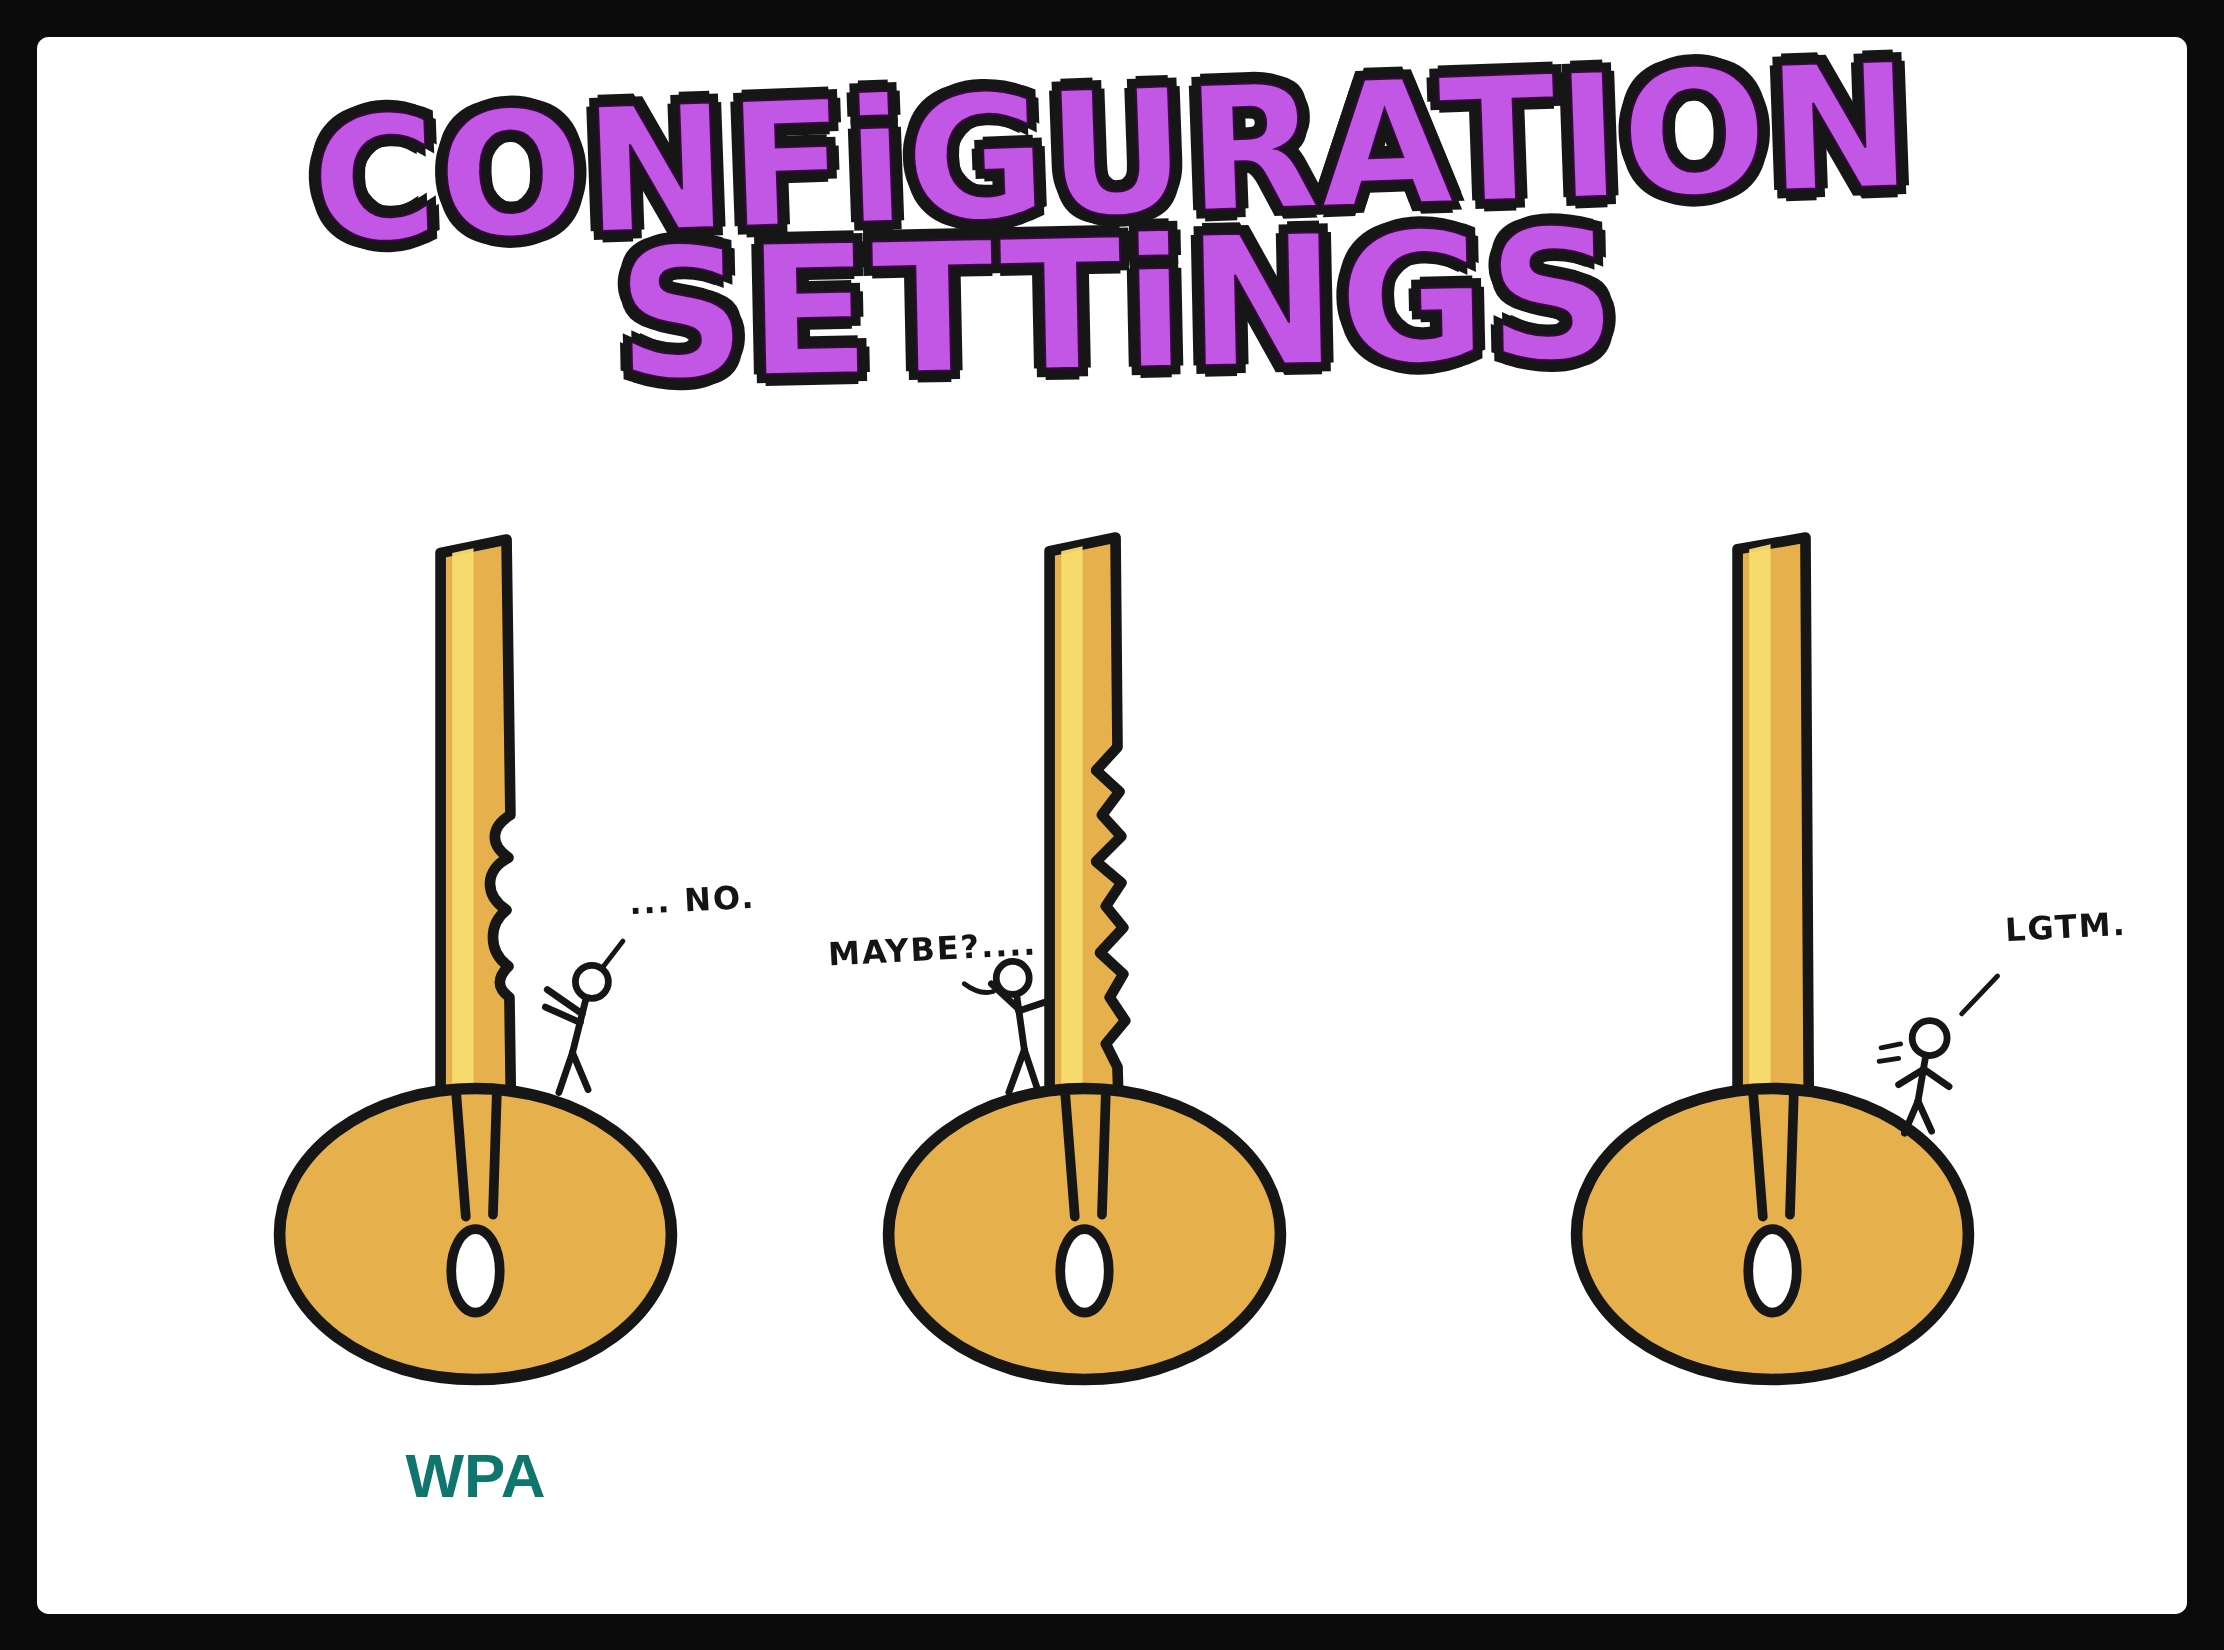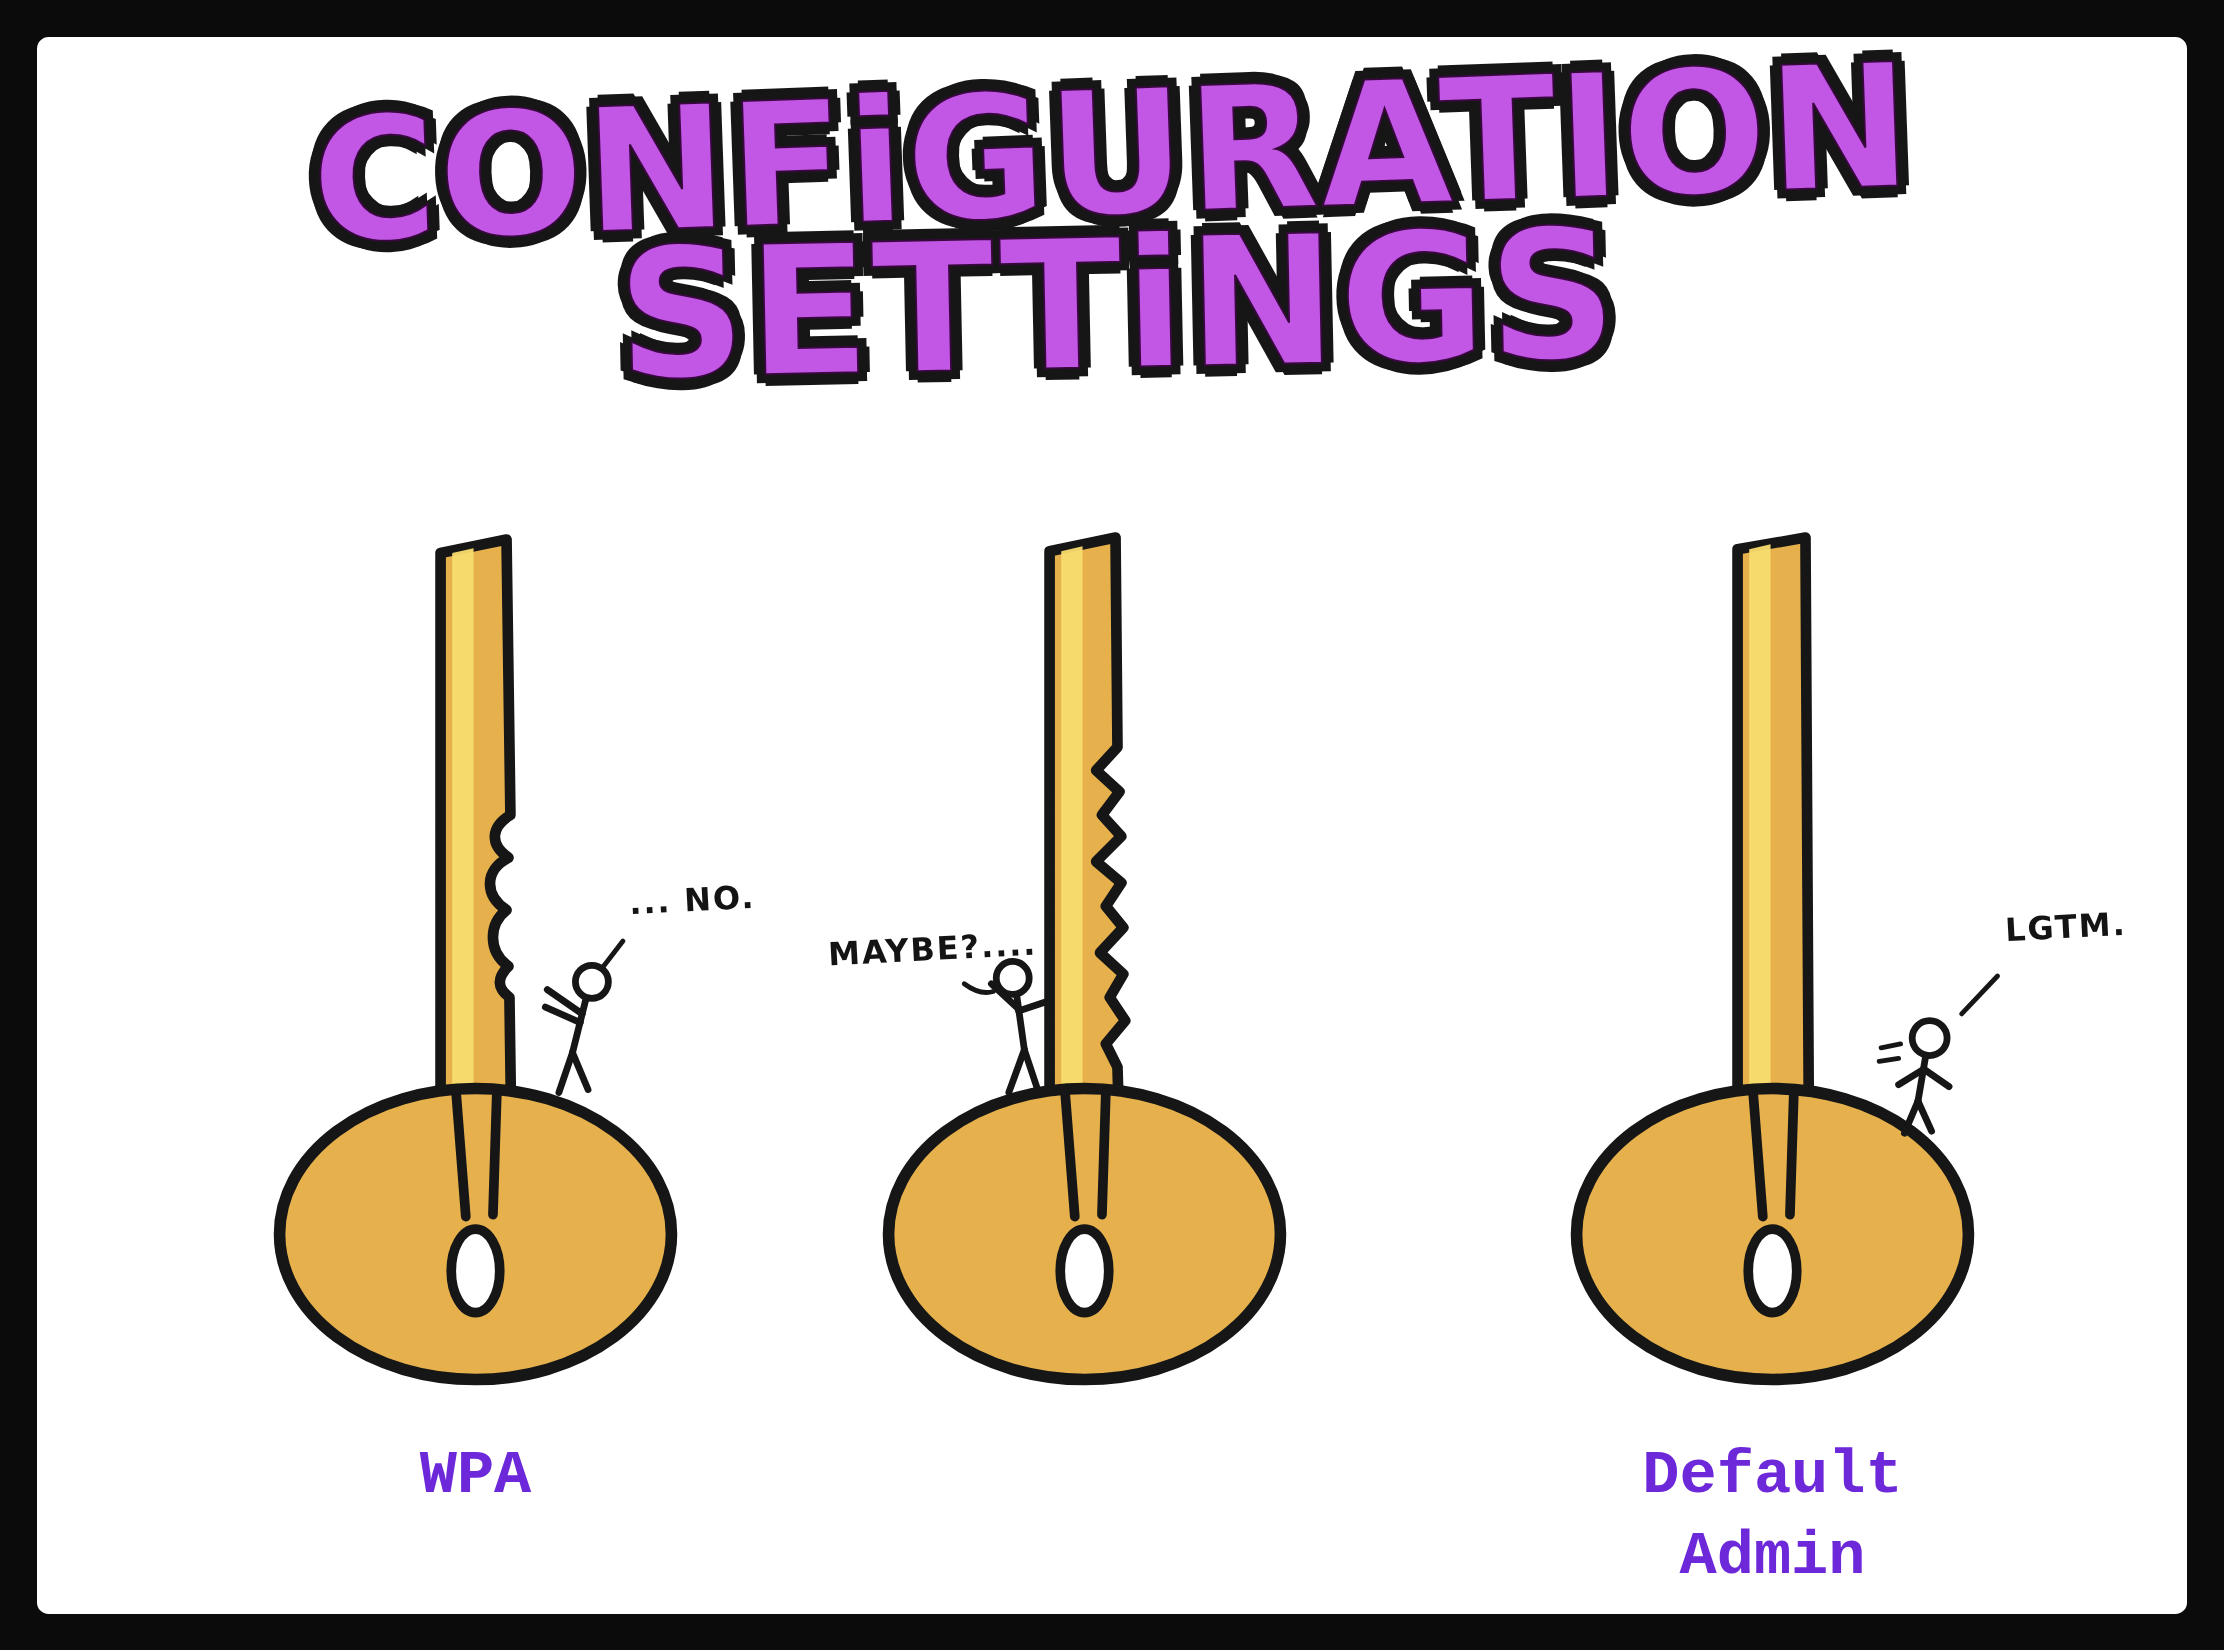--- a/index.html
+++ b/index.html
@@ -63,25 +63,25 @@
     color:#141414;
     white-space:nowrap;
     transform:rotate(-3deg);
   }
   .key-label{
     position:absolute;
     top:912px;left:50%;
     transform:translateX(-50%);
     width:446px;
     text-align:center;
-    font-family:Liberation Mono, monospace;
+    font-family:Liberation Sans, sans-serif;
     font-weight:700;
     font-size:62px;
     line-height:1.3;
-    color:#6d28d9;
+    color:#0f766e;
   }
   .stick{stroke:#161616;stroke-width:7;stroke-linecap:round;fill:none;}
   .stick-head{fill:#ffffff;stroke:#161616;stroke-width:7;}
   .leader{stroke:#161616;stroke-width:5;stroke-linecap:round;fill:none;}
 </style>
 </head>
 <body>
 
 <div class="frame">
   <div class="canvas">
@@ -160,18 +160,17 @@
           <path class="stick" d="M476,562 L450,578"></path>
           <path class="stick" d="M476,562 L502,580"></path>
           <path class="stick" d="M470,595 L456,628"></path>
           <path class="stick" d="M470,595 L484,626"></path>
           <path class="leader" d="M432,540 L452,536"></path>
           <path class="leader" d="M430,554 L450,551"></path>
           <path class="leader" d="M515,505 L552,466"></path>
         </g>
       </svg>
       <div class="speech" style="left:543px;top:384px;">LGTM.</div>
-      <div class="key-label">Default Admin</div>
     </div>
 
   </div>
 </div>
 
 
 </body></html>

